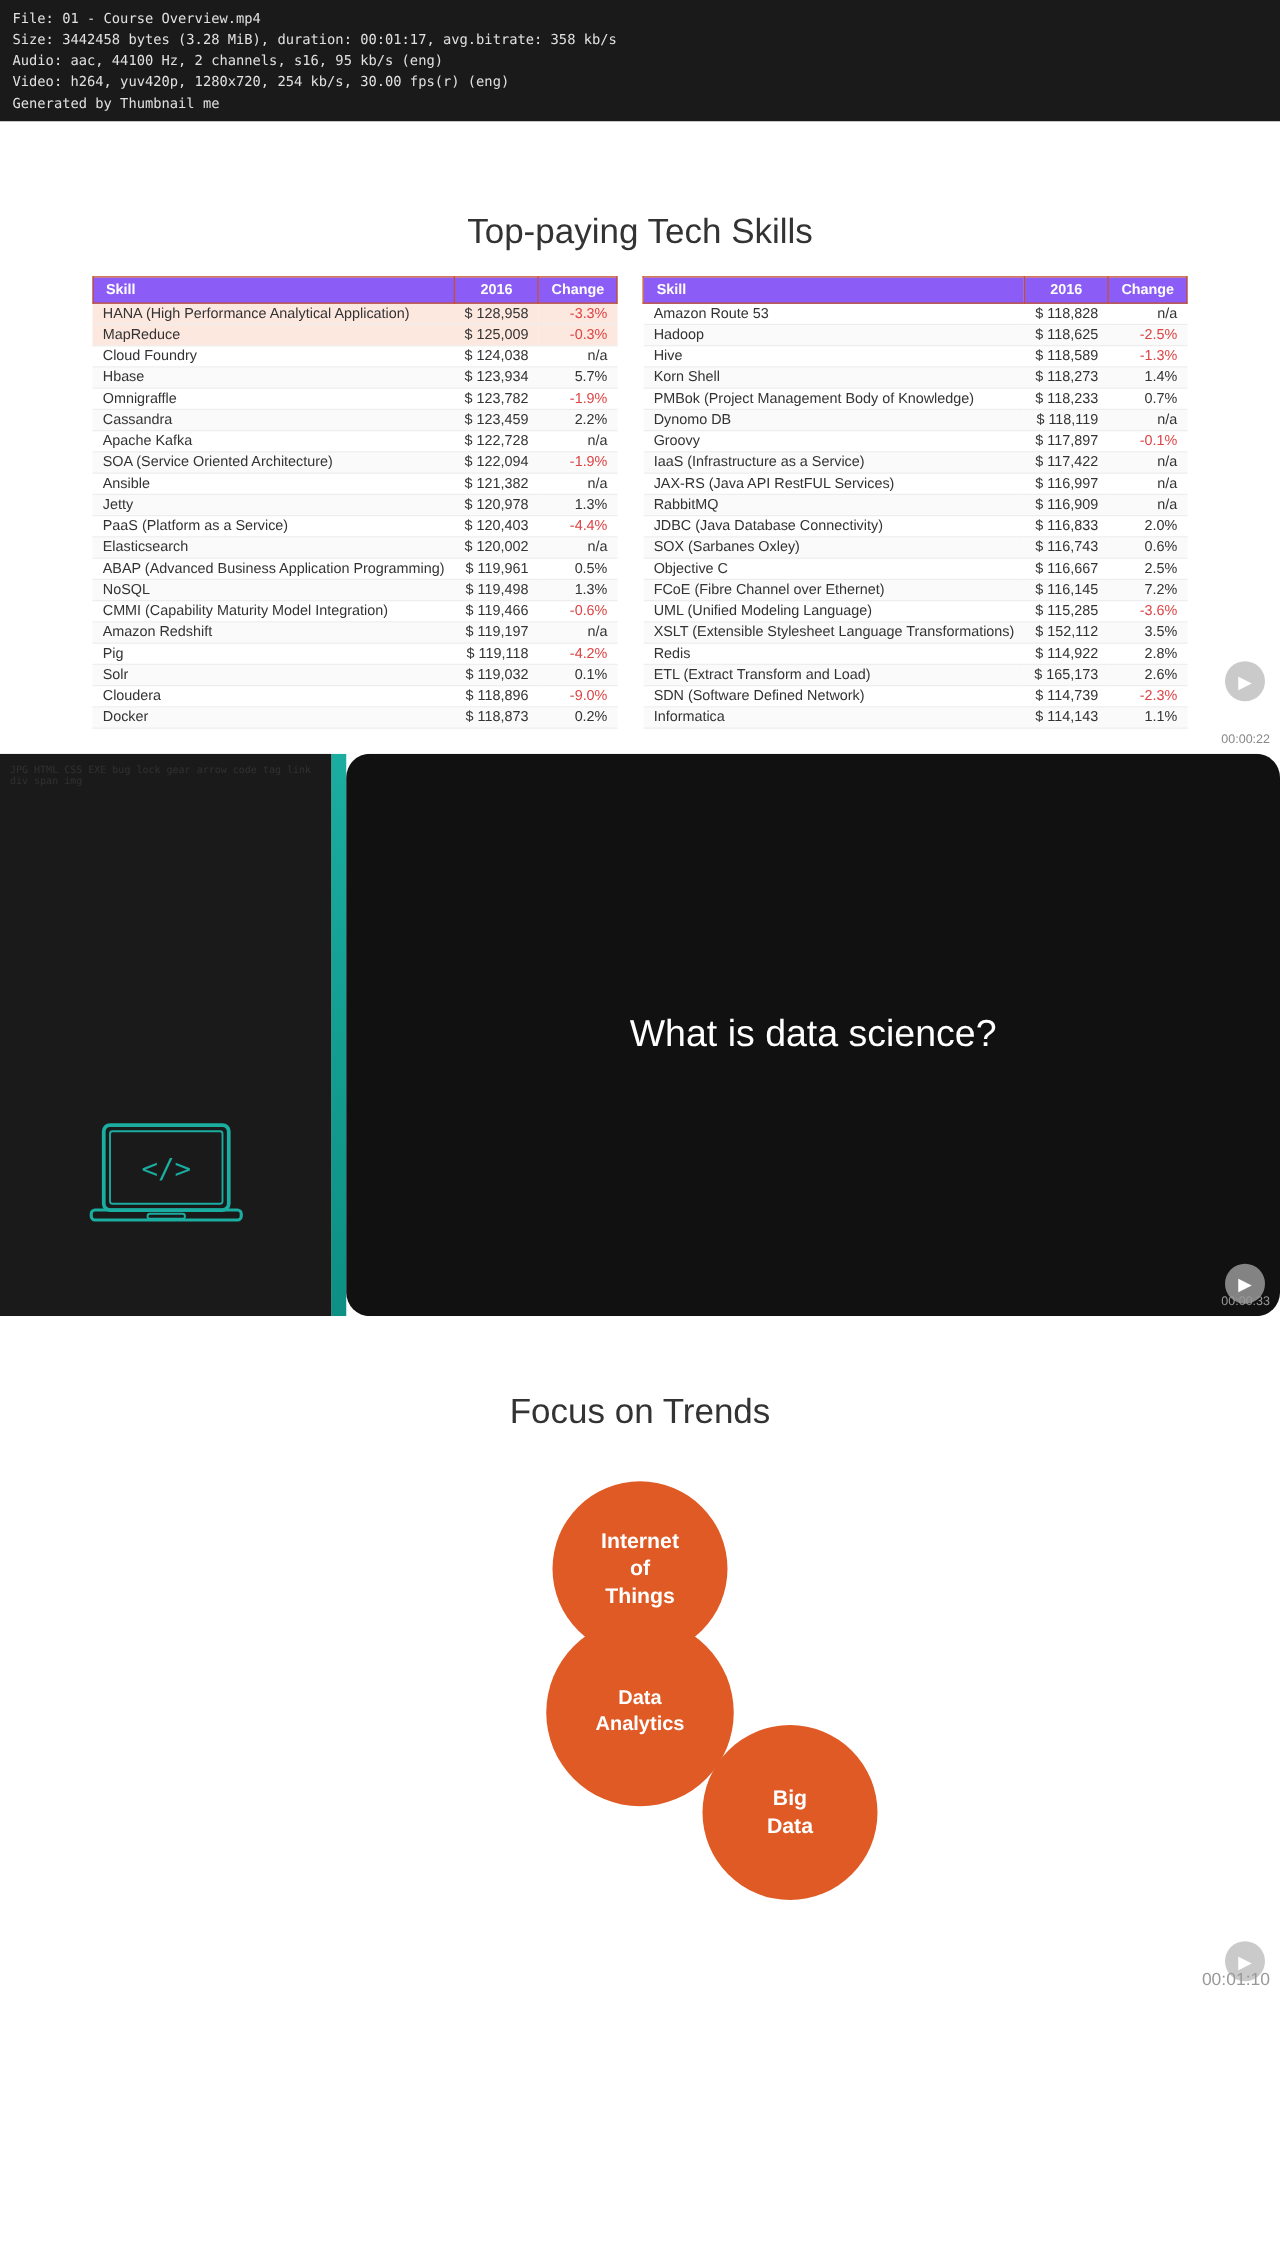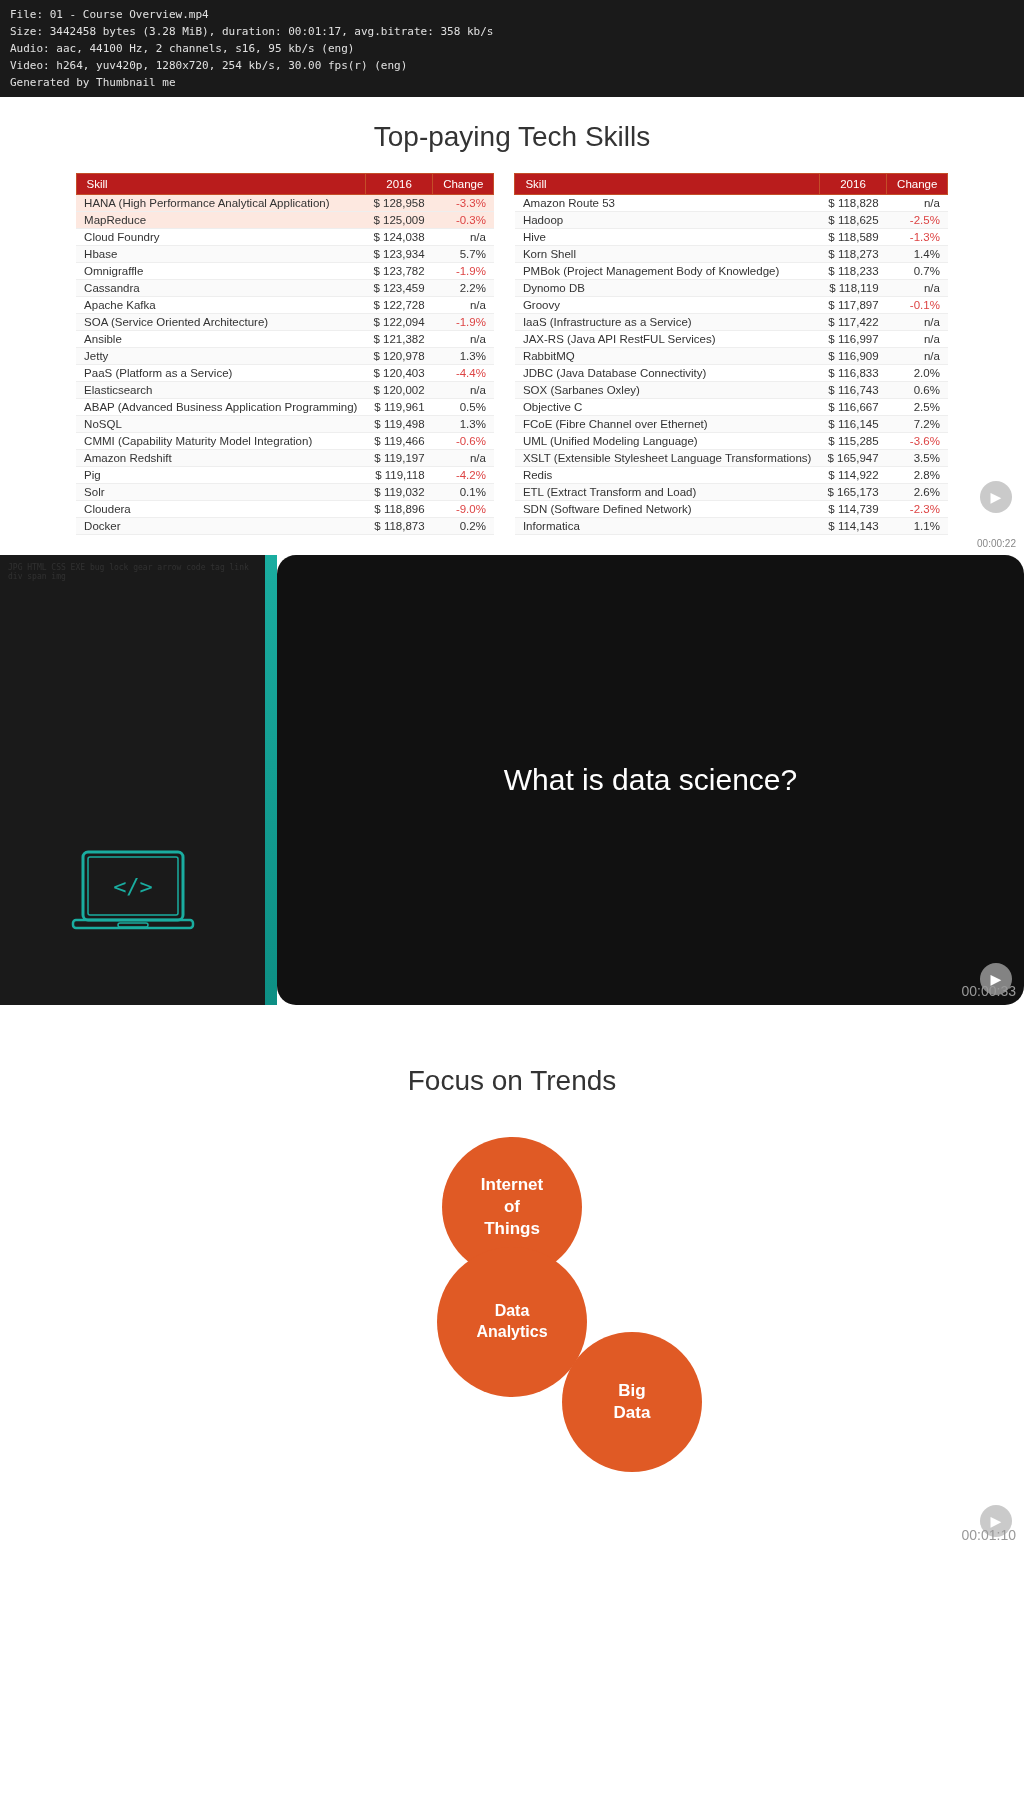--- a/index.html
+++ b/index.html
@@ -18,43 +18,44 @@
       font-size: 11px;
       line-height: 1.55;
       font-family: monospace;
     }
 
     
     .slide1 {
       background: #fff;
       padding: 24px 28px 20px;
       position: relative;
+      margin-top: 48px;
     }
     .slide1-title {
       text-align: center;
       font-size: 28px;
       font-weight: normal;
       color: #333;
       margin-bottom: 20px;
     }
     .tables-row {
       display: flex;
       gap: 20px;
       justify-content: center;
     }
     .skill-table {
       border-collapse: collapse;
       font-size: 11.5px;
     }
     .skill-table th {
-      background: #b91c1c;
+      background: #8b5cf6;
       color: #fff;
       padding: 4px 10px;
       text-align: center;
-      font-weight: normal;
+      font-weight: bold;
       border: 1px solid #c44e28;
     }
     .skill-table th.left { text-align: left; }
     .skill-table td {
       padding: 2px 8px;
       border-bottom: 1px solid #eee;
       color: #333;
     }
     .skill-table td.right { text-align: right; }
     .skill-table tr:nth-child(even) { background: #fafafa; }
@@ -415,21 +416,21 @@
             <td class="right">$ 116,145</td>
             <td class="right">7.2%</td>
           </tr>
           <tr>
             <td>UML (Unified Modeling Language)</td>
             <td class="right">$ 115,285</td>
             <td class="right" style="color: rgb(221, 68, 68);">-3.6%</td>
           </tr>
           <tr>
             <td>XSLT (Extensible Stylesheet Language Transformations)</td>
-            <td class="right">$ 165,947</td>
+            <td class="right">$ 152,112</td>
             <td class="right">3.5%</td>
           </tr>
           <tr>
             <td>Redis</td>
             <td class="right">$ 114,922</td>
             <td class="right">2.8%</td>
           </tr>
           <tr>
             <td>ETL (Extract Transform and Load)</td>
             <td class="right">$ 165,173</td>
@@ -472,21 +473,21 @@
 
         <rect x="50" y="76" width="30" height="4" rx="2" ry="2" fill="none" stroke="#1aada0" stroke-width="1.5"></rect>
       </svg>
     </div>
   </div>
   <div class="slide2-divider"></div>
   <div class="slide2-right">
     <div class="slide2-question">What is data science?</div>
   </div>
   <div class="play-btn-overlay2" style="position:absolute;">▶</div>
-  <div class="timestamp2" style="position:absolute;right:8px;bottom:6px;font-size:14px;color:#999;padding-left:43px;">00:00:33</div>
+  <div class="timestamp2" style="position:absolute;right:8px;bottom:6px;font-size:10px;color:#999;padding-left:43px;">00:00:33</div>
 </div>
 
 <div class="slide3">
   <h2 class="slide3-title">Focus on Trends</h2>
   <div class="bubbles-container">
     <div class="bubble bubble-iot">Internet<br>of<br>Things</div>
     <div class="bubble bubble-analytics">Data<br>Analytics</div>
     <div class="bubble bubble-bigdata">Big<br>Data</div>
   </div>
   <div class="play-btn-overlay3">▶</div>

